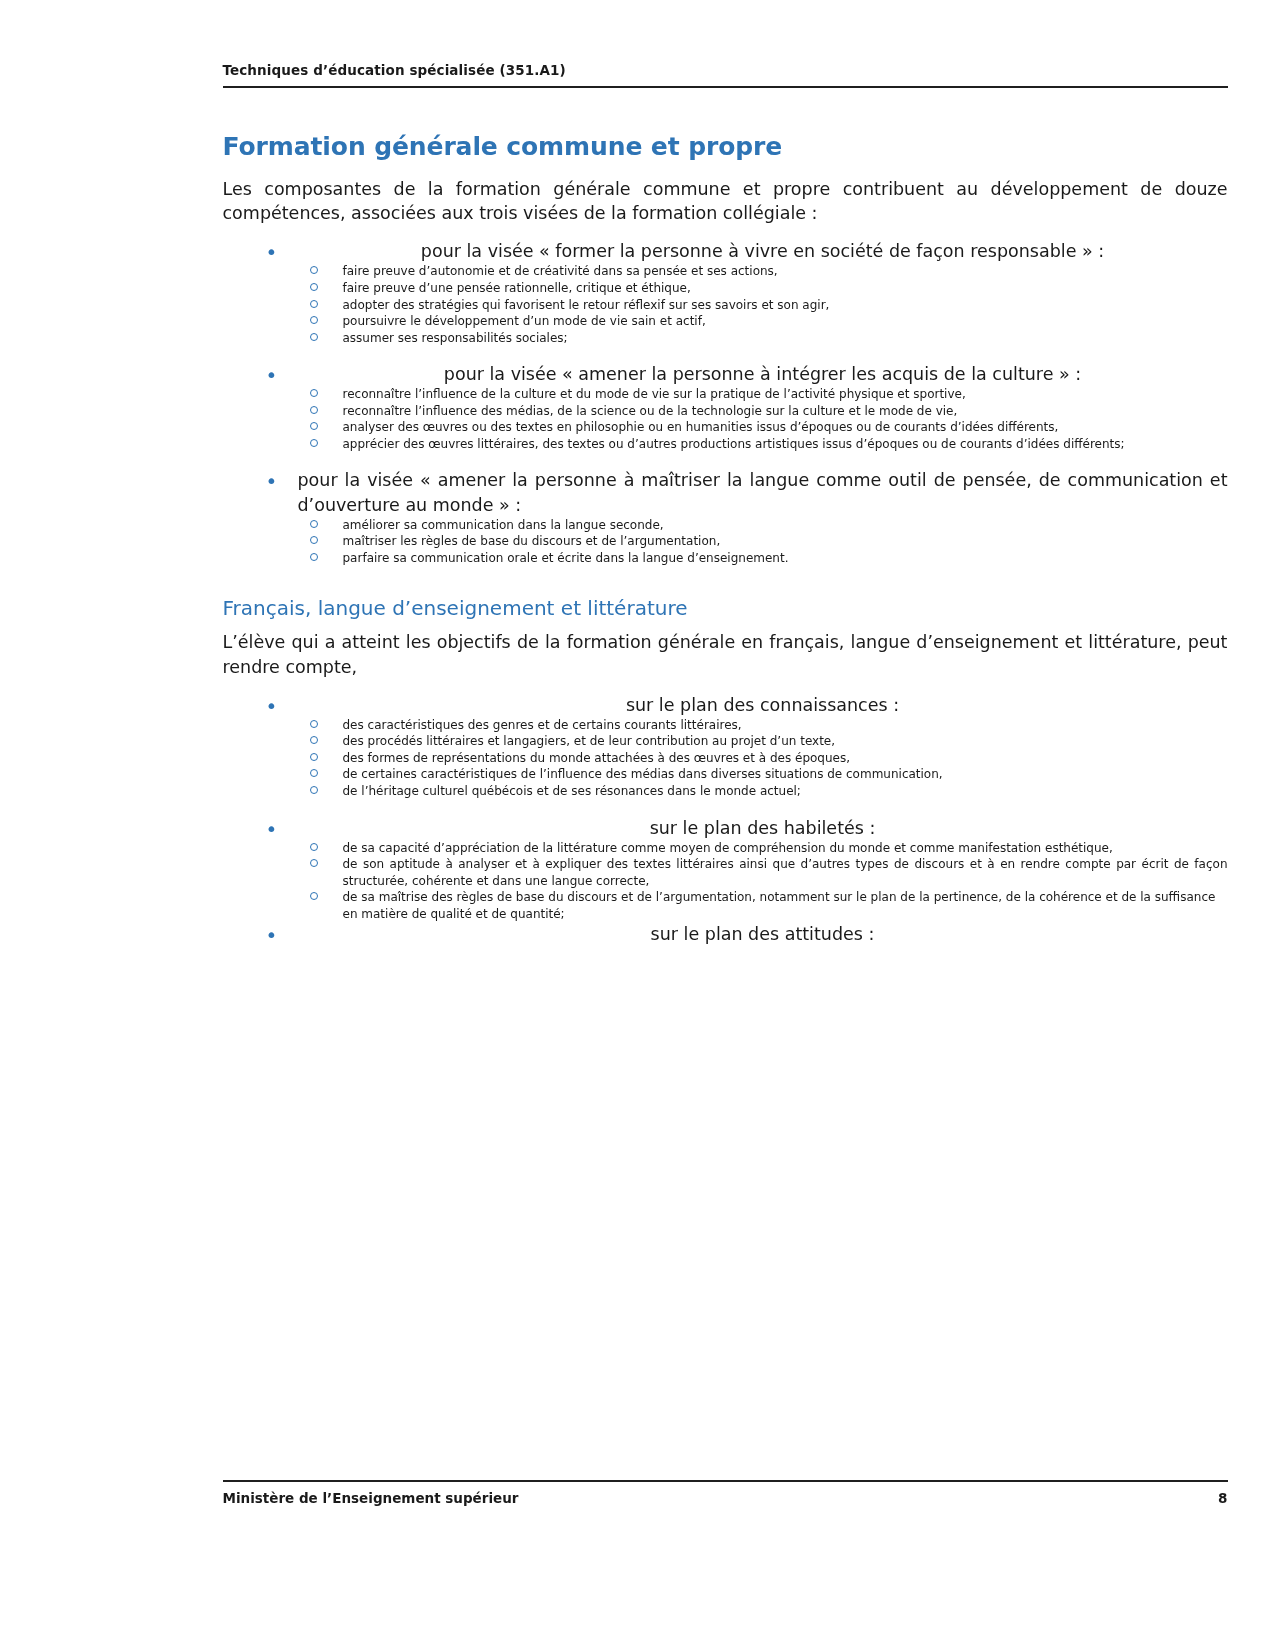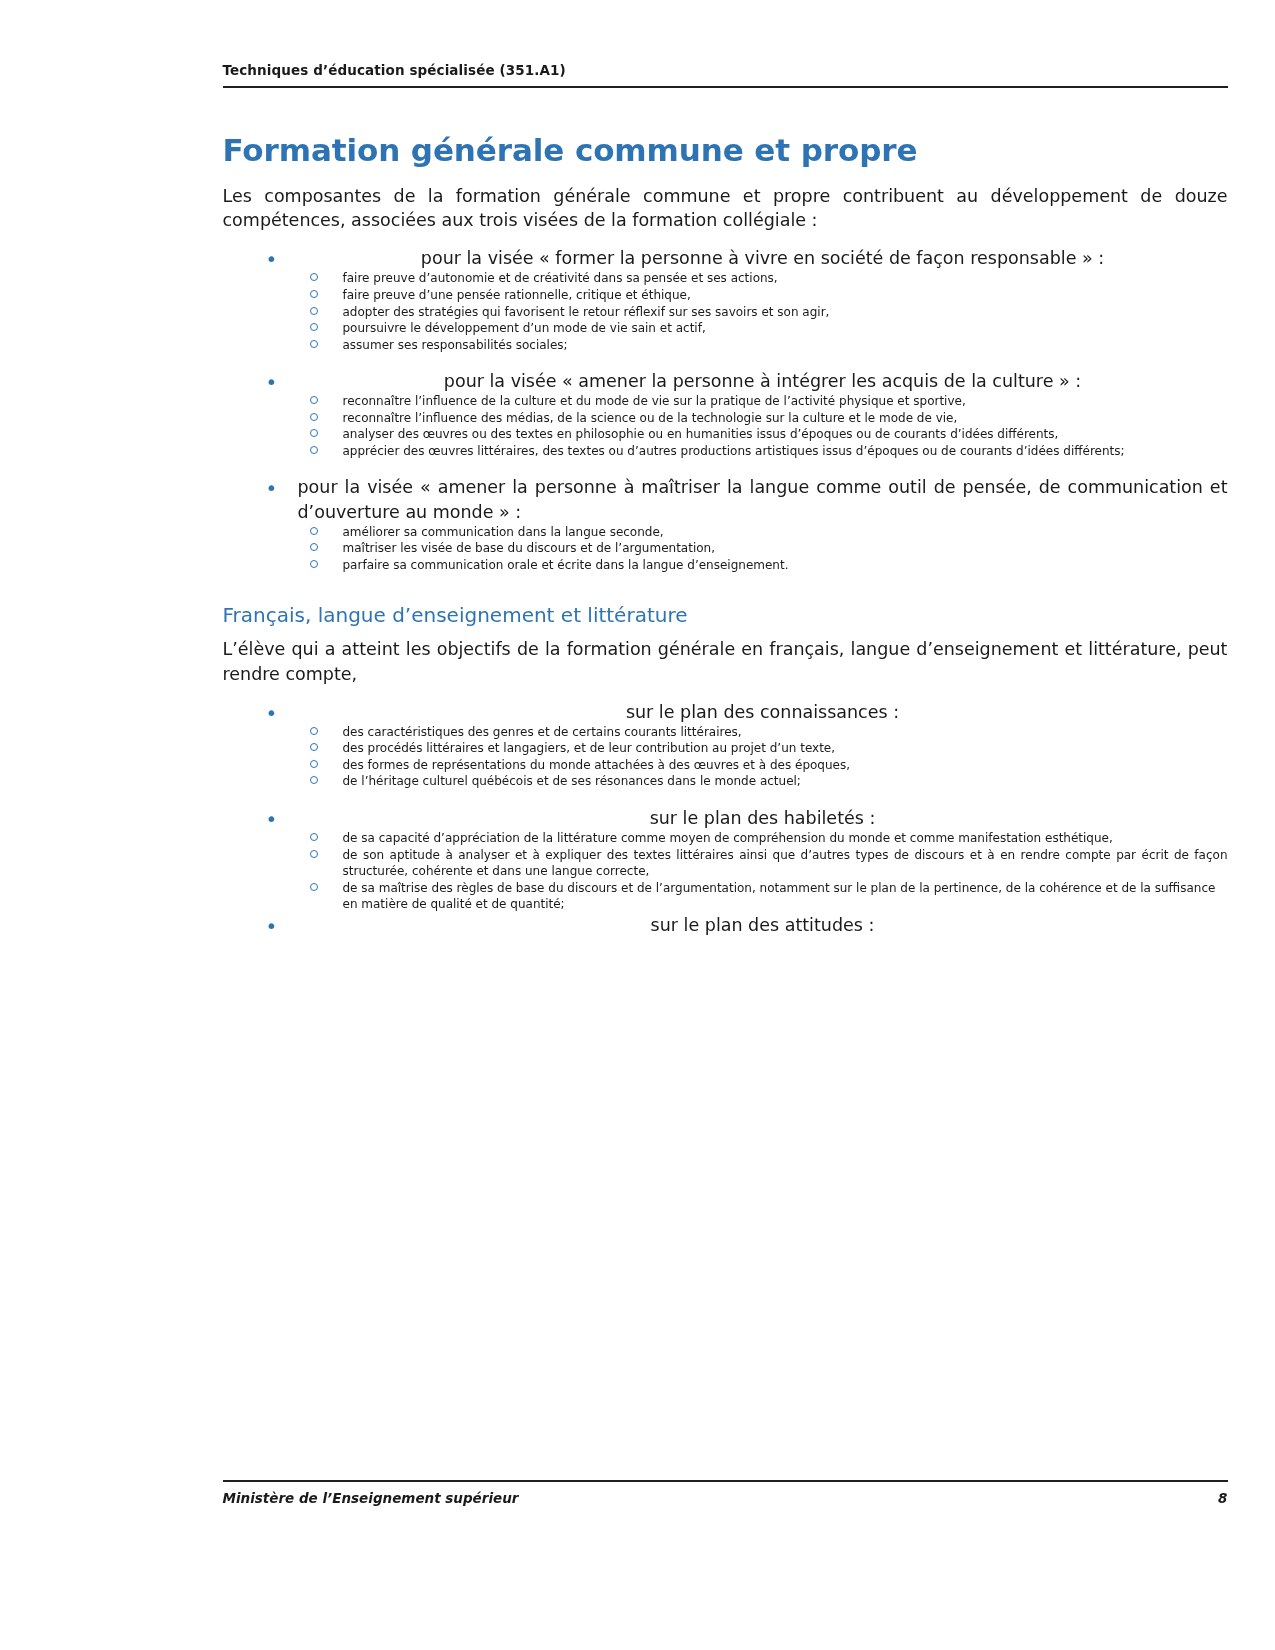--- a/index.html
+++ b/index.html
@@ -48,21 +48,20 @@
   }
   .footer-rule {
     border-top: 2.2px solid #1f1f1f;
     width: 100%;
   }
   .footer-row {
     display: flex;
     justify-content: space-between;
     align-items: baseline;
     padding-top: 8px;
-    font-style: italic;
   }
   .footer-text {
     font-size: 13.5px;
     font-weight: bold;
     color: #1a1a1a;
   }
   .footer-page {
     font-size: 13.5px;
     font-weight: bold;
     color: #1a1a1a;
@@ -71,21 +70,21 @@
   
   .content {
     position: absolute;
     top: 132px;
     left: 110px;
     width: 1005px;
     box-sizing: border-box;
   }
 
   h1.title {
-    font-size: 31px;
+    font-size: 25px;
     font-weight: bold;
     color: #2e74b5;
     margin: 0 0 16px 0;
     letter-spacing: -0.1px;
   }
 
   h2.subtitle {
     font-size: 20px;
     font-weight: normal;
     color: #2e74b5;
@@ -230,21 +229,21 @@
       <li class="bullet-item">
         <span class="b1">•</span>
         <div class="l1text">pour la visée «&nbsp;amener la personne à maîtriser la langue comme outil de pensée, de communication et d’ouverture au monde&nbsp;»&nbsp;:</div>
         <ul class="lvl2">
           <li>
             <span class="b2"></span>
             <div class="l2text nojustify">améliorer sa communication dans la langue seconde,</div>
           </li>
           <li>
             <span class="b2"></span>
-            <div class="l2text nojustify">maîtriser les visée de base du discours et de l’argumentation,</div>
+            <div class="l2text nojustify">maîtriser les règles de base du discours et de l’argumentation,</div>
           </li>
           <li>
             <span class="b2"></span>
             <div class="l2text nojustify">parfaire sa communication orale et écrite dans la langue d’enseignement.</div>
           </li>
         </ul>
       </li>
     </ul>
 
     <h2 class="subtitle">Français, langue d’enseignement et littérature</h2>
@@ -260,20 +259,24 @@
             <span class="b2"></span>
             <div class="l2text nojustify">des caractéristiques des genres et de certains courants littéraires,</div>
           </li>
           <li>
             <span class="b2"></span>
             <div class="l2text nojustify">des procédés littéraires et langagiers, et de leur contribution au projet d’un texte,</div>
           </li>
           <li>
             <span class="b2"></span>
             <div class="l2text nojustify">des formes de représentations du monde attachées à des œuvres et à des époques,</div>
+          </li>
+          <li>
+            <span class="b2"></span>
+            <div class="l2text">de certaines caractéristiques de l’influence des médias dans diverses situations de communication,</div>
           </li>
           <li>
             <span class="b2"></span>
             <div class="l2text nojustify">de l’héritage culturel québécois et de ses résonances dans le monde actuel;</div>
           </li>
         </ul>
       </li>
 
       <li class="group-gap"></li>
 

